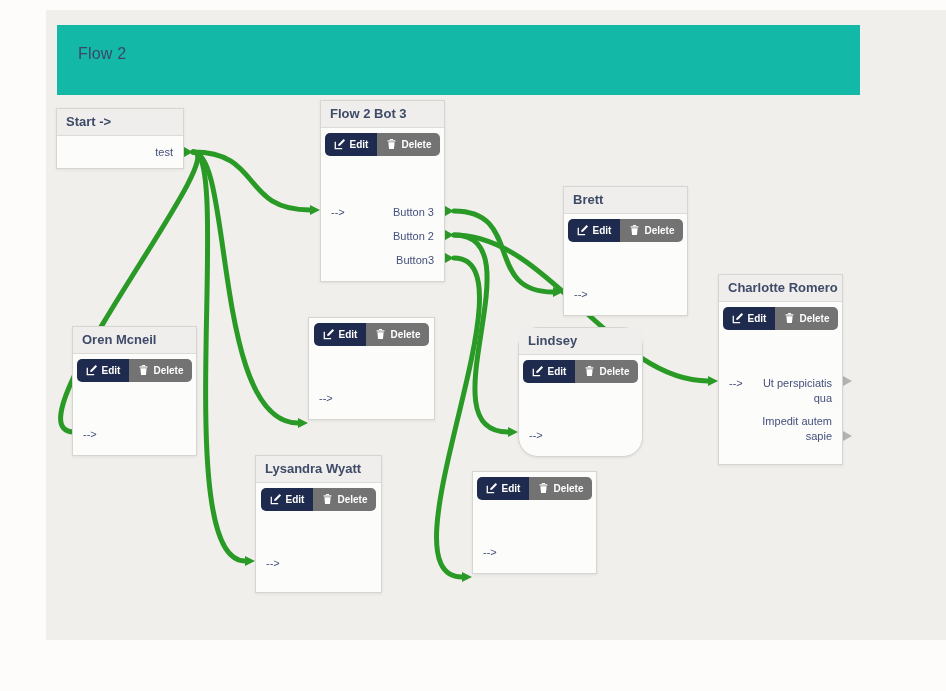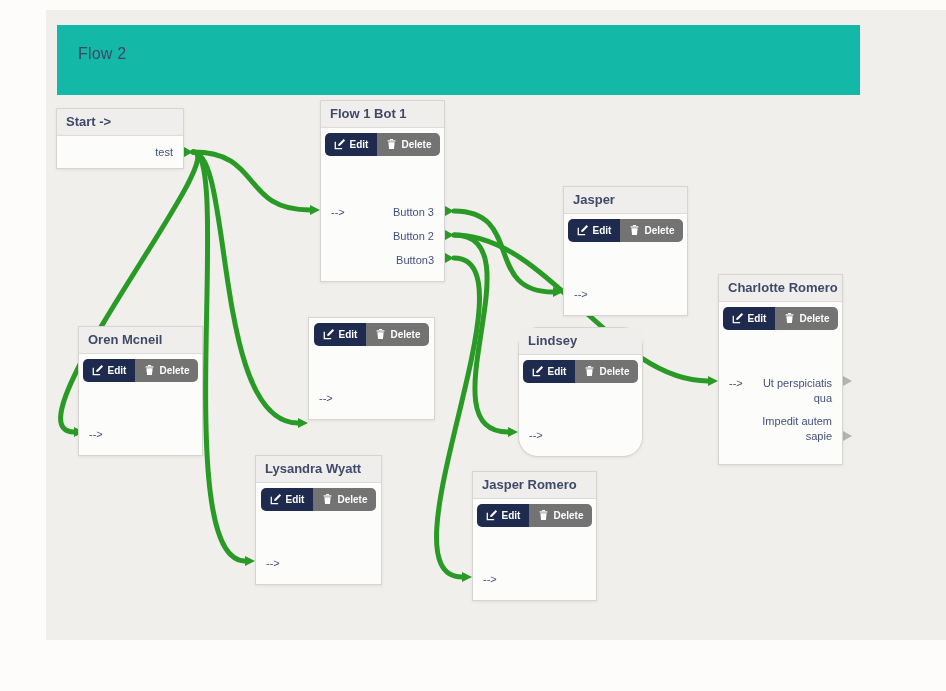--- a/index.html
+++ b/index.html
@@ -96,21 +96,21 @@
       <polygon points="462,572 462,582 472,577" fill="#2a9a26"></polygon>
     </svg>
   <div id="nodes-layer">
       <div class="node" style="left: 56px; top: 108px; width: 128px; padding-bottom: 2px;">
         <div class="node-header">Start -&gt;</div>
         <div class="port-row start-row">
           <span class="port-right">test</span>
         </div>
       </div>
       <div class="node" style="left: 320px; top: 100px; width: 125px; padding-bottom: 9px;">
-        <div class="node-header">Flow 1 Bot 1</div>
+        <div class="node-header">Flow 2 Bot 3</div>
         <div class="btn-row">
           <button class="btn edit">
             <span>
               <svg width="12" height="12" viewBox="0 0 14 14">
                 <path d="M1.5 4.5v8h8" fill="none" stroke="#fff" stroke-width="1.5"></path>
                 <path d="M5 9.4l1.9-.5 6-6L11.2 1.2l-6 6z" fill="#fff"></path>
               </svg>
             </span>
             <span>Edit</span>
           </button>
@@ -131,21 +131,21 @@
           <span class="port-right">Button 3</span>
         </div>
         <div class="port-row">
           <span class="port-right">Button 2</span>
         </div>
         <div class="port-row">
           <span class="port-right">Button3</span>
         </div>
       </div>
       <div class="node" style="left: 563px; top: 186px; width: 125px; padding-bottom: 9px;">
-        <div class="node-header">Jasper</div>
+        <div class="node-header">Brett</div>
         <div class="btn-row">
           <button class="btn edit">
             <span>
               <svg width="12" height="12" viewBox="0 0 14 14">
                 <path d="M1.5 4.5v8h8" fill="none" stroke="#fff" stroke-width="1.5"></path>
                 <path d="M5 9.4l1.9-.5 6-6L11.2 1.2l-6 6z" fill="#fff"></path>
               </svg>
             </span>
             <span>Edit</span>
           </button>
@@ -190,21 +190,21 @@
         </div>
         <div class="spacer" style="height: 42px;"></div>
         <div class="port-row multi">
           <span class="port-left">--&gt;</span>
           <span class="port-right wrap">Ut perspiciatis qua</span>
         </div>
         <div class="port-row multi">
           <span class="port-right wrap">Impedit autem sapie</span>
         </div>
       </div>
-      <div class="node" style="left: 78px; top: 326px; width: 125px; padding-bottom: 9px;">
+      <div class="node" style="left: 72px; top: 326px; width: 125px; padding-bottom: 9px;">
         <div class="node-header">Oren Mcneil</div>
         <div class="btn-row">
           <button class="btn edit">
             <span>
               <svg width="12" height="12" viewBox="0 0 14 14">
                 <path d="M1.5 4.5v8h8" fill="none" stroke="#fff" stroke-width="1.5"></path>
                 <path d="M5 9.4l1.9-.5 6-6L11.2 1.2l-6 6z" fill="#fff"></path>
               </svg>
             </span>
             <span>Edit</span>
@@ -273,21 +273,21 @@
               </svg>
             </span>
             <span>Delete</span>
           </button>
         </div>
         <div class="spacer" style="height: 36px;"></div>
         <div class="port-row">
           <span class="port-left">--&gt;</span>
         </div>
       </div>
-      <div class="node" style="left: 255px; top: 455px; width: 127px; padding-bottom: 9px;">
+      <div class="node" style="left: 255px; top: 455px; width: 127px; padding-bottom: 17px;">
         <div class="node-header">Lysandra Wyatt</div>
         <div class="btn-row">
           <button class="btn edit">
             <span>
               <svg width="12" height="12" viewBox="0 0 14 14">
                 <path d="M1.5 4.5v8h8" fill="none" stroke="#fff" stroke-width="1.5"></path>
                 <path d="M5 9.4l1.9-.5 6-6L11.2 1.2l-6 6z" fill="#fff"></path>
               </svg>
             </span>
             <span>Edit</span>
@@ -302,21 +302,20 @@
             </span>
             <span>Delete</span>
           </button>
         </div>
         <div class="spacer" style="height: 36px;"></div>
         <div class="port-row">
           <span class="port-left">--&gt;</span>
         </div>
       </div>
       <div class="node" style="left: 472px; top: 471px; width: 125px; padding-bottom: 9px;">
-        <div class="node-header">Jasper Romero</div>
         <div class="btn-row">
           <button class="btn edit">
             <span>
               <svg width="12" height="12" viewBox="0 0 14 14">
                 <path d="M1.5 4.5v8h8" fill="none" stroke="#fff" stroke-width="1.5"></path>
                 <path d="M5 9.4l1.9-.5 6-6L11.2 1.2l-6 6z" fill="#fff"></path>
               </svg>
             </span>
             <span>Edit</span>
           </button>

